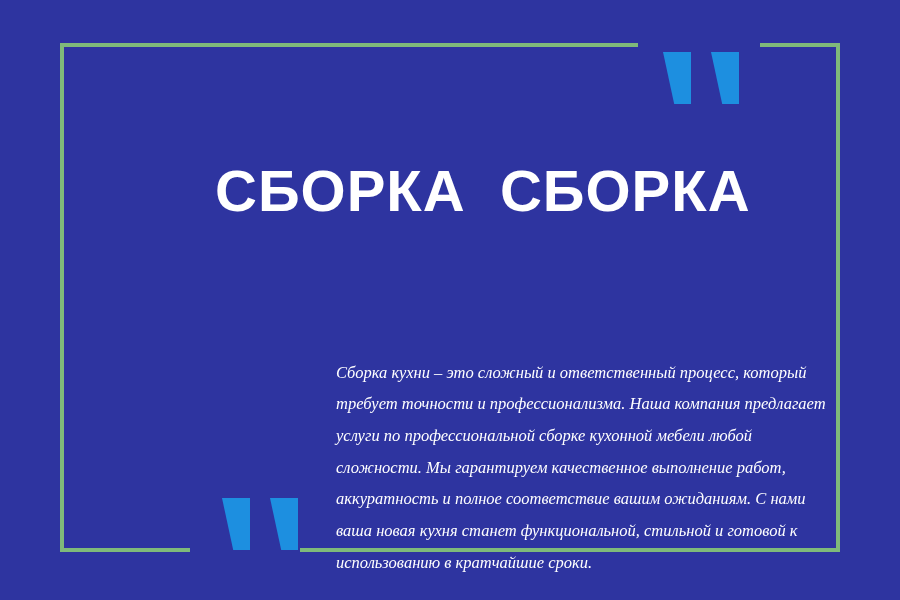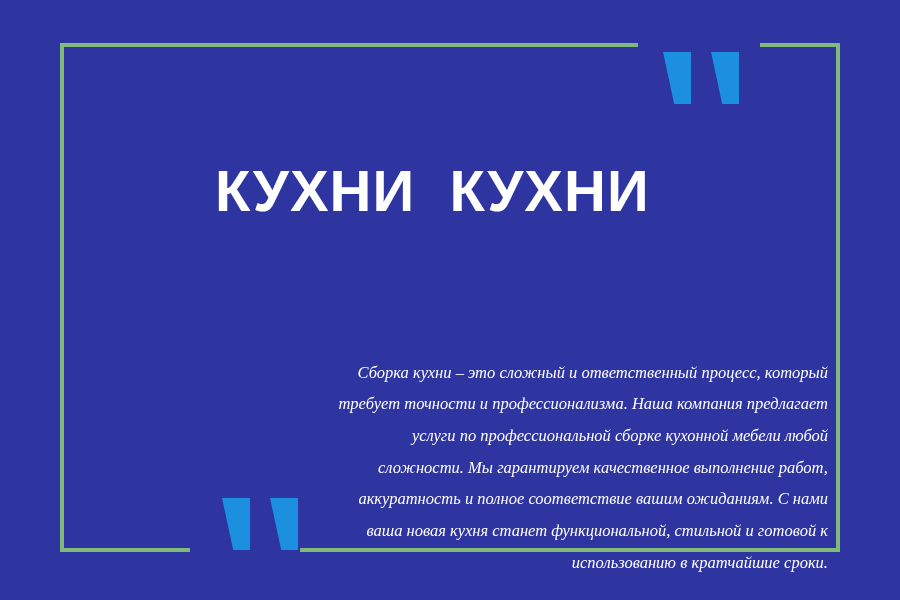--- a/index.html
+++ b/index.html
@@ -126,21 +126,21 @@
   .body-text {
     position: absolute;
     left: 336px;
     top: 340px;
     width: 492px;
     color: #ffffff;
     font-family: "Liberation Serif", serif;
     font-style: italic;
     font-size: 16.5px;
     line-height: 1.92;
-    text-align: right;
+    text-align: left;
   }
 </style>
 </head>
 <body>
 
 <div class="slide">
 
   <div class="frame-top-left"></div>
   <div class="frame-top-right"></div>
   <div class="frame-right"></div>
@@ -151,17 +151,17 @@
   <div class="quote-mark quote-top">
     <span class="bar bar1"></span>
     <span class="bar bar2"></span>
   </div>
 
   <div class="quote-mark quote-bottom">
     <span class="bar bar1"></span>
     <span class="bar bar2"></span>
   </div>
 
-  <h1 class="title">КУХНИ  КУХНИ</h1>
+  <h1 class="title">СБОРКА  СБОРКА</h1>
 
   <p class="body-text">Сборка кухни – это сложный и ответственный процесс, который требует точности и профессионализма. Наша компания предлагает услуги по профессиональной сборке кухонной мебели любой сложности. Мы гарантируем качественное выполнение работ, аккуратность и полное соответствие вашим ожиданиям. С нами ваша новая кухня станет функциональной, стильной и готовой к использованию в кратчайшие сроки.</p>
 
 </div>
 
 </body></html>

